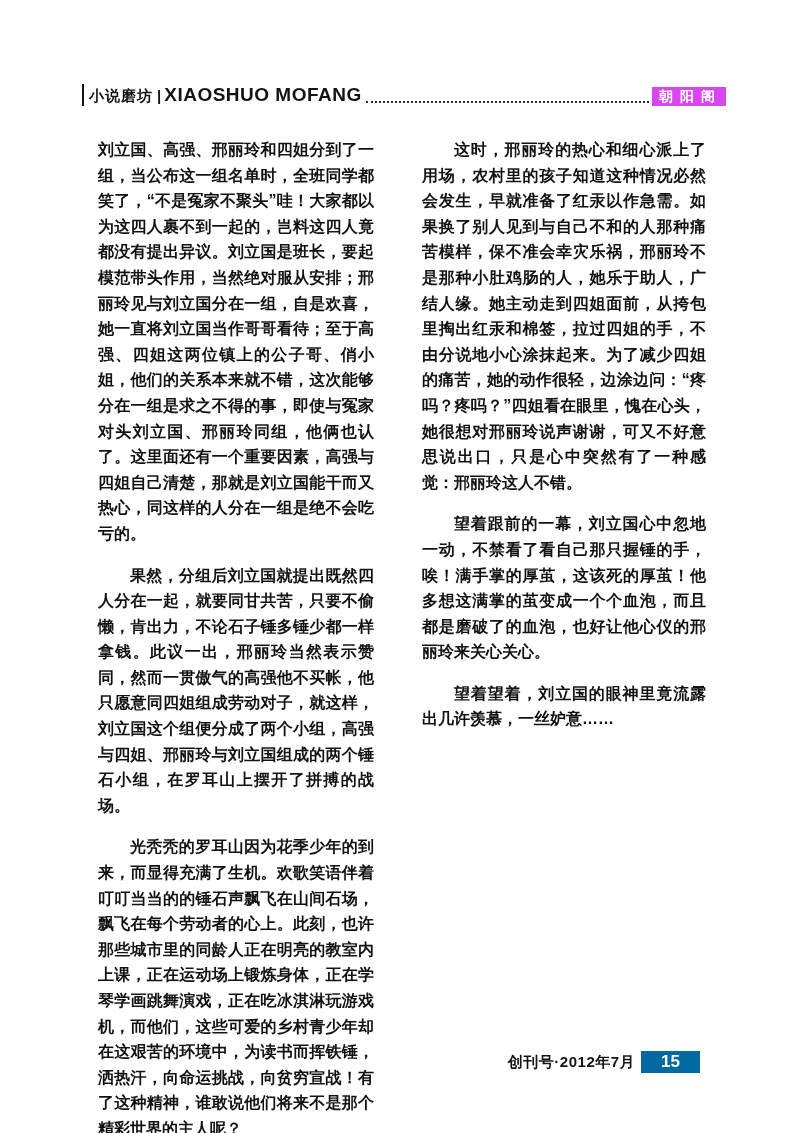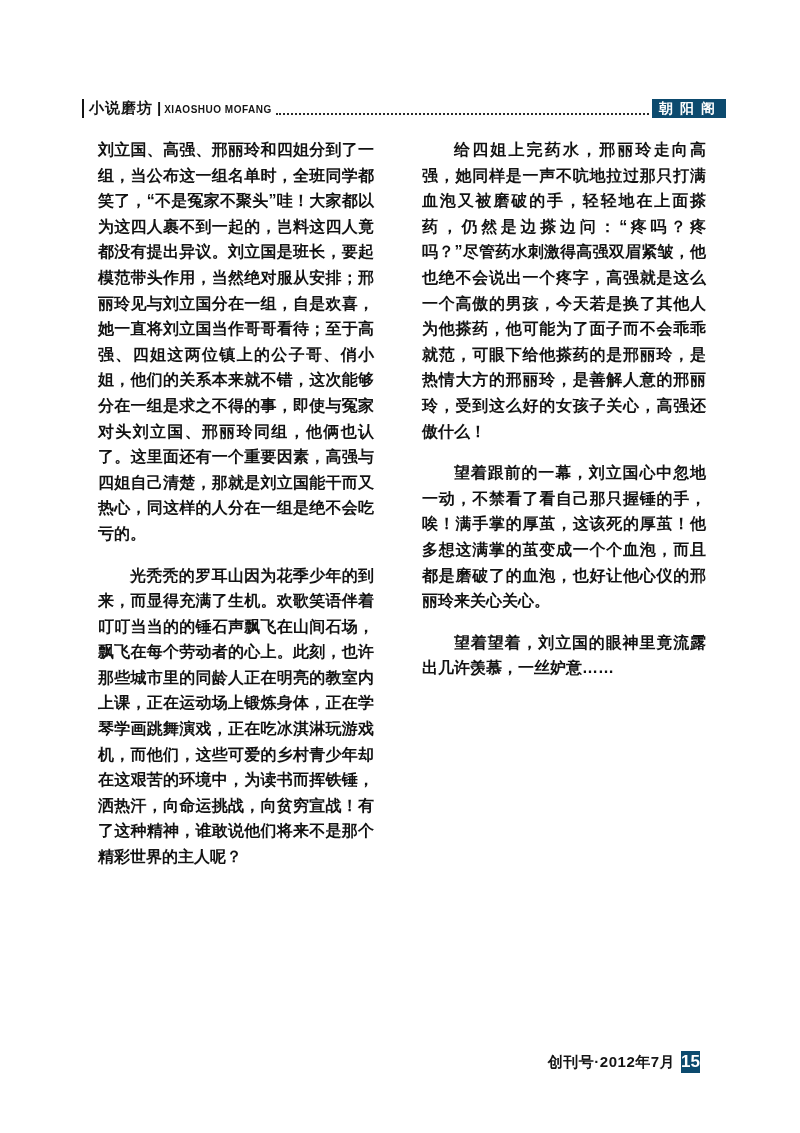--- a/index.html
+++ b/index.html
@@ -7,39 +7,39 @@
     width:800px; height:1133px;
     background:#ffffff;
     position:relative;
     overflow:hidden;
     font-family:"Liberation Sans","DejaVu Sans",sans-serif;
     color:#141414;
   }
   
   .header {
     position:absolute; left:82px; right:74px; top:84px;
-    display:flex; align-items:flex-end;margin-top:15px;
+    display:flex; align-items:flex-end;
   }
   .title-wrap {
     display:flex; align-items:baseline;
     border-left:2px solid #141414;
     padding-left:5px;
     white-space:nowrap;
   }
   .title-cn { font-size:15px; font-weight:bold; letter-spacing:1px; }
   .title-div { font-size:15px; font-weight:bold; margin:0 3px 0 4px; }
-  .title-en { font-size:10px; font-weight:bold; letter-spacing:0.5px; }
+  .title-en { font-size:19px; font-weight:bold; letter-spacing:0.5px; }
   .leader {
     flex:1;
     border-bottom:2px dotted #2a2a2a;
     margin:0 3px 3px 4px;
     height:0;
   }
   .badge {
-    background:#0c4a6e; color:#fff;
+    background:#d946ef; color:#fff;
     font-size:14px; font-weight:bold;
     padding:2px 4px 2px 7px;
     letter-spacing:7px;
     line-height:15px;
   }
   
   .col {
     position:absolute; top:121px;
     font-size:16px; line-height:25.6px;
     font-weight:600;
@@ -50,47 +50,48 @@
   .col p.indent { text-indent:2em; }
   #col-left  { left:82px;  width:308px; }
   #col-right { left:406px; width:316px; }
   
   .footer {
     position:absolute; top:1051px; right:100px;
     display:flex; align-items:center; gap:6px;
   }
   .footer-issue { font-size:15px; font-weight:bold; letter-spacing:0.5px; }
   .page-badge {
-    background:#0c4a6e; color:#fff;
+    background:#0369a1; color:#fff;
     font-size:17px; font-weight:bold;
-    padding:1px 0;
+    padding:1px 20px;
     line-height:20px;
   }
 </style>
 </head>
 <body>
 
 <div class="header">
   <div class="title-wrap">
     <span class="title-cn">小说磨坊</span>
     <span class="title-div">|</span>
     <span class="title-en">XIAOSHUO MOFANG</span>
   </div>
   <div class="leader"></div>
   <div class="badge">朝阳阁</div>
 </div>
 
 <div class="col" id="col-left">
   <p>刘立国、高强、邢丽玲和四姐分到了一组，当公布这一组名单时，全班同学都笑了，“不是冤家不聚头”哇！大家都以为这四人裹不到一起的，岂料这四人竟都没有提出异议。刘立国是班长，要起模范带头作用，当然绝对服从安排；邢丽玲见与刘立国分在一组，自是欢喜，她一直将刘立国当作哥哥看待；至于高强、四姐这两位镇上的公子哥、俏小姐，他们的关系本来就不错，这次能够分在一组是求之不得的事，即使与冤家对头刘立国、邢丽玲同组，他俩也认了。这里面还有一个重要因素，高强与四姐自己清楚，那就是刘立国能干而又热心，同这样的人分在一组是绝不会吃亏的。</p>
+  <p class="indent">果然，分组后刘立国就提出既然四人分在一起，就要同甘共苦，只要不偷懒，肯出力，不论石子锤多锤少都一样拿钱。此议一出，邢丽玲当然表示赞同，然而一贯傲气的高强他不买帐，他只愿意同四姐组成劳动对子，就这样，刘立国这个组便分成了两个小组，高强与四姐、邢丽玲与刘立国组成的两个锤石小组，在罗耳山上摆开了拼搏的战场。</p>
   <p class="indent">光秃秃的罗耳山因为花季少年的到来，而显得充满了生机。欢歌笑语伴着叮叮当当的的锤石声飘飞在山间石场，飘飞在每个劳动者的心上。此刻，也许那些城市里的同龄人正在明亮的教室内上课，正在运动场上锻炼身体，正在学琴学画跳舞演戏，正在吃冰淇淋玩游戏机，而他们，这些可爱的乡村青少年却在这艰苦的环境中，为读书而挥铁锤，洒热汗，向命运挑战，向贫穷宣战！有了这种精神，谁敢说他们将来不是那个精彩世界的主人呢？</p>
 
 </div>
 
 <div class="col" id="col-right">
-  <p class="indent">给四姐上完药水，邢丽玲走向高强，她同样是一声不吭地拉过那只打满血泡又被磨破的手，轻轻地在上面搽药，仍然是边搽边问：“疼吗？疼吗？”尽管药水刺激得高强双眉紧皱，他也绝不会说出一个疼字，高强就是这么一个高傲的男孩，今天若是换了其他人为他搽药，他可能为了面子而不会乖乖就范，可眼下给他搽药的是邢丽玲，是热情大方的邢丽玲，是善解人意的邢丽玲，受到这么好的女孩子关心，高强还傲什么！</p>
+  <p class="indent">这时，邢丽玲的热心和细心派上了用场，农村里的孩子知道这种情况必然会发生，早就准备了红汞以作急需。如果换了别人见到与自己不和的人那种痛苦模样，保不准会幸灾乐祸，邢丽玲不是那种小肚鸡肠的人，她乐于助人，广结人缘。她主动走到四姐面前，从挎包里掏出红汞和棉签，拉过四姐的手，不由分说地小心涂抹起来。为了减少四姐的痛苦，她的动作很轻，边涂边问：“疼吗？疼吗？”四姐看在眼里，愧在心头，她很想对邢丽玲说声谢谢，可又不好意思说出口，只是心中突然有了一种感觉：邢丽玲这人不错。</p>
   <p class="indent">望着跟前的一幕，刘立国心中忽地一动，不禁看了看自己那只握锤的手，唉！满手掌的厚茧，这该死的厚茧！他多想这满掌的茧变成一个个血泡，而且都是磨破了的血泡，也好让他心仪的邢丽玲来关心关心。</p>
   <p class="indent">望着望着，刘立国的眼神里竟流露出几许羡慕，一丝妒意……</p>
 </div>
 
 <div class="footer">
   <span class="footer-issue">创刊号·2012年7月</span>
   <span class="page-badge">15</span>
 </div>
 
 </body></html>

